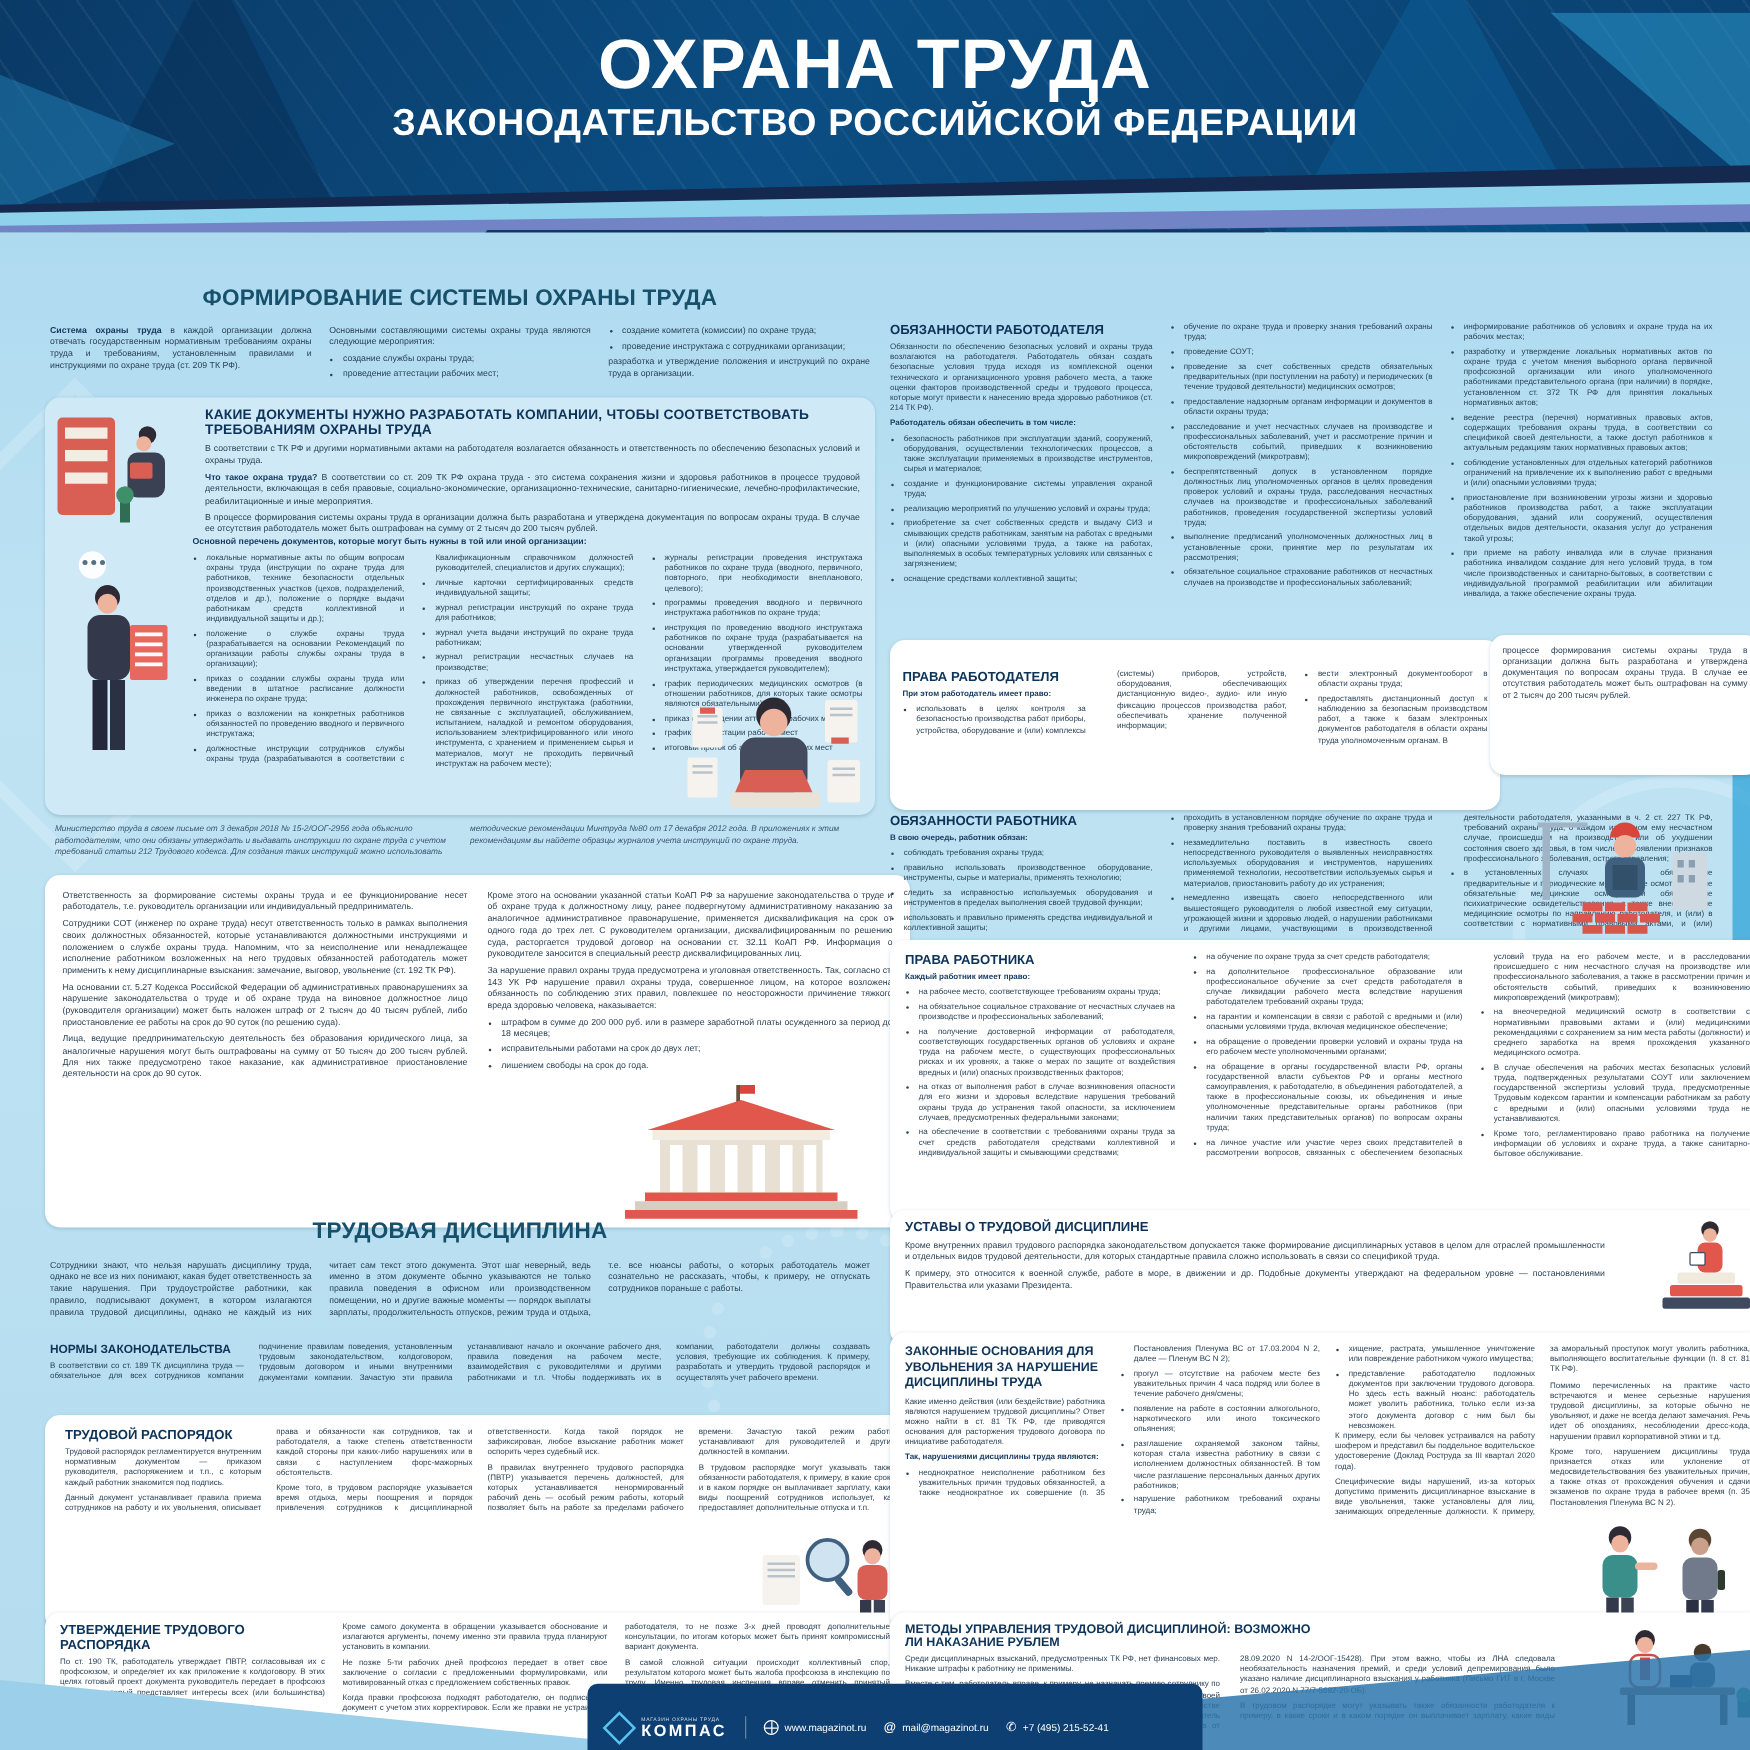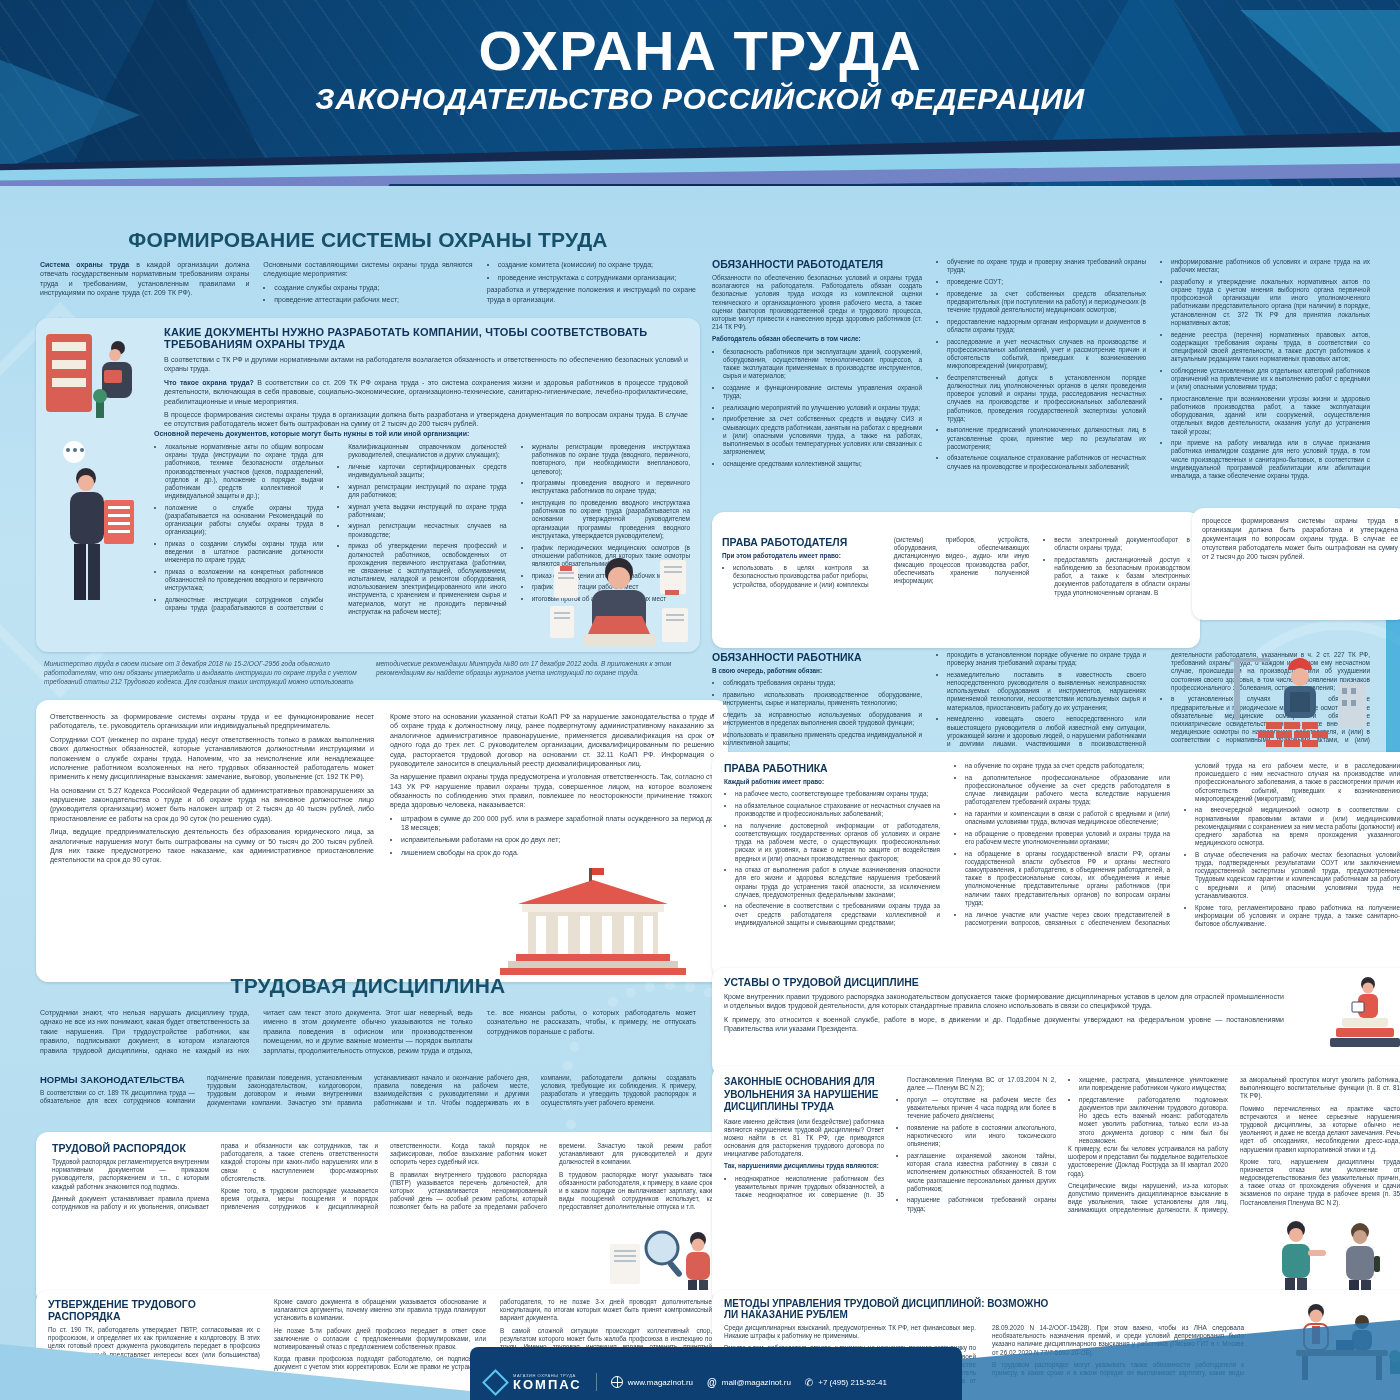--- a/index.html
+++ b/index.html
@@ -7,41 +7,41 @@
     font-family:"Liberation Sans",sans-serif;color:#2b4257;background:#b7ddf0;}
   
   .hdr{position:absolute;left:0;top:0;width:1400px;height:186px;
     background:linear-gradient(120deg,#0a3a66 0%,#0b4d82 45%,#0a4070 100%);overflow:hidden;}
   .hdr .tri{position:absolute;opacity:.55;}
   .hdr-lines{position:absolute;inset:0;background:
     repeating-linear-gradient(55deg,rgba(255,255,255,.05) 0 2px,transparent 2px 26px);}
   .hdr-title{position:absolute;left:0;top:18px;width:100%;text-align:center;color:#fff;
     font-size:56px;font-weight:bold;letter-spacing:1px;}
   .hdr-sub{position:absolute;left:0;top:82px;width:100%;text-align:center;color:#fff;
-    font-size:30px;font-weight:bold;letter-spacing:.5px;font-style:italic;}
+    font-size:30px;font-weight:bold;letter-spacing:.5px;}
   .band{position:absolute;left:-20px;width:1440px;height:16px;}
   .band-navy{top:148px;background:#15294f;transform:rotate(-1.3deg);}
   .band-cyan{top:158px;height:20px;background:#8fd2ec;transform:rotate(-1deg);}
   .band-purp{top:172px;height:14px;background:#7283c6;transform:rotate(-.7deg);}
   .slogan{position:absolute;left:370px;top:184px;width:660px;height:28px;color:#fff;
     background:linear-gradient(90deg,#123a68,#0e2c53 50%,#123a68);
     clip-path:polygon(3% 0,97% 0,100% 100%,0 100%);
     display:flex;align-items:center;justify-content:center;
     font-size:13px;font-weight:bold;letter-spacing:.3px;}
   
   .bg-chevrons{position:absolute;left:0;top:186px;width:1400px;height:1214px;background:
     linear-gradient(180deg,#aedaf0 0%,#bfe3f3 30%,#b4dcef 100%);}
   .chev{position:absolute;border:10px solid rgba(255,255,255,.18);transform:rotate(45deg);}
   .right-strip{position:absolute;right:0;top:520px;width:14px;height:790px;background:#41aadc;opacity:.85;}
   .bot-wedge-l{position:absolute;left:0;bottom:0;width:560px;height:70px;background:#9ccfe9;
     clip-path:polygon(0 100%,0 20%,100% 100%);}
   .bot-wedge-r{position:absolute;right:0;bottom:0;width:900px;height:80px;background:#2b76ad;
     clip-path:polygon(100% 0,100% 100%,0 100%);opacity:.85;}
   
-  .sec-title{position:absolute;text-align:center;font-weight:bold;color:#17506b;font-size:21px;letter-spacing:.2px;}
+  .sec-title{position:absolute;text-align:center;font-weight:bold;color:#17506b;font-size:18px;letter-spacing:.2px;}
   .panel{position:absolute;border-radius:12px;box-shadow:0 1px 3px rgba(20,60,90,.18);}
   .p-blue{background:#cfe9f7;}
   .p-white{background:#ffffff;}
   .h-panel{font-size:11px;font-weight:bold;color:#0d3358;margin:0 0 5px 0;letter-spacing:.2px;}
   .h-sub{font-size:10.5px;font-weight:bold;color:#0d3358;margin:0 0 4px 0;}
   p.t{font-size:7px;line-height:1.34;margin:0 0 4px 0;text-align:justify;}
   p.t b{color:#14395f;}
   ul.bl{margin:0;padding-left:11px;}
   ul.bl li{font-size:7px;line-height:1.3;margin:0 0 3.5px 0;text-align:justify;}
   .small ul.bl li, .small p.t{font-size:6.4px;line-height:1.28;}

